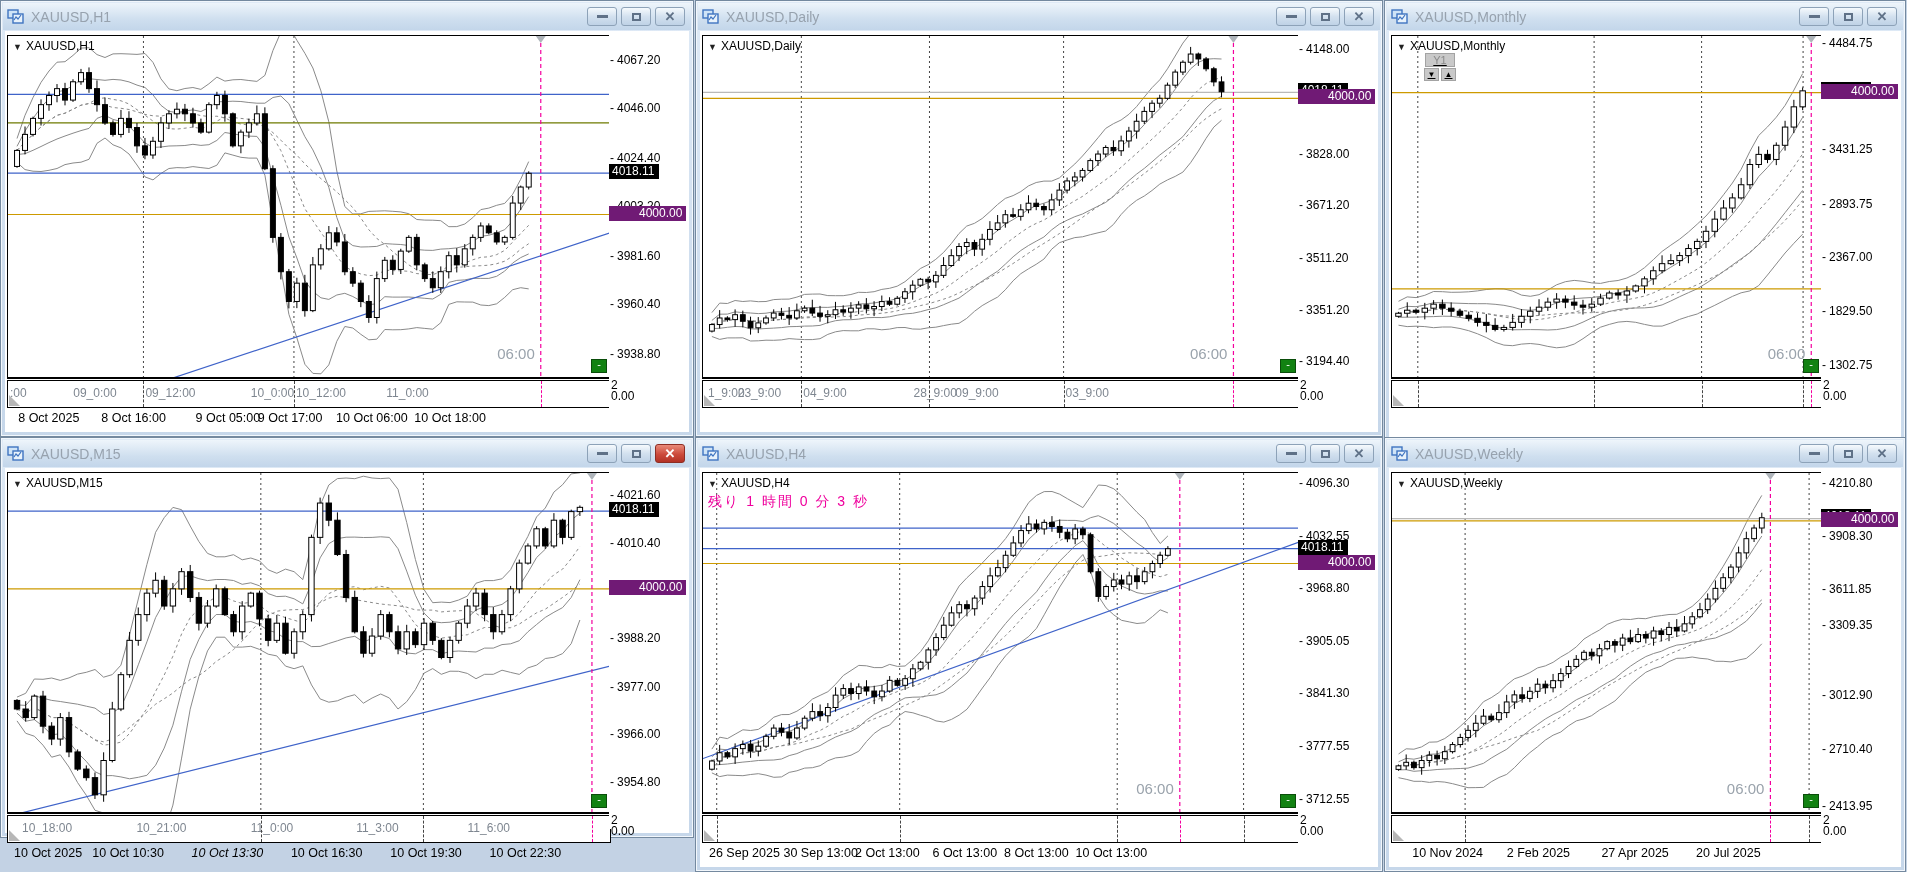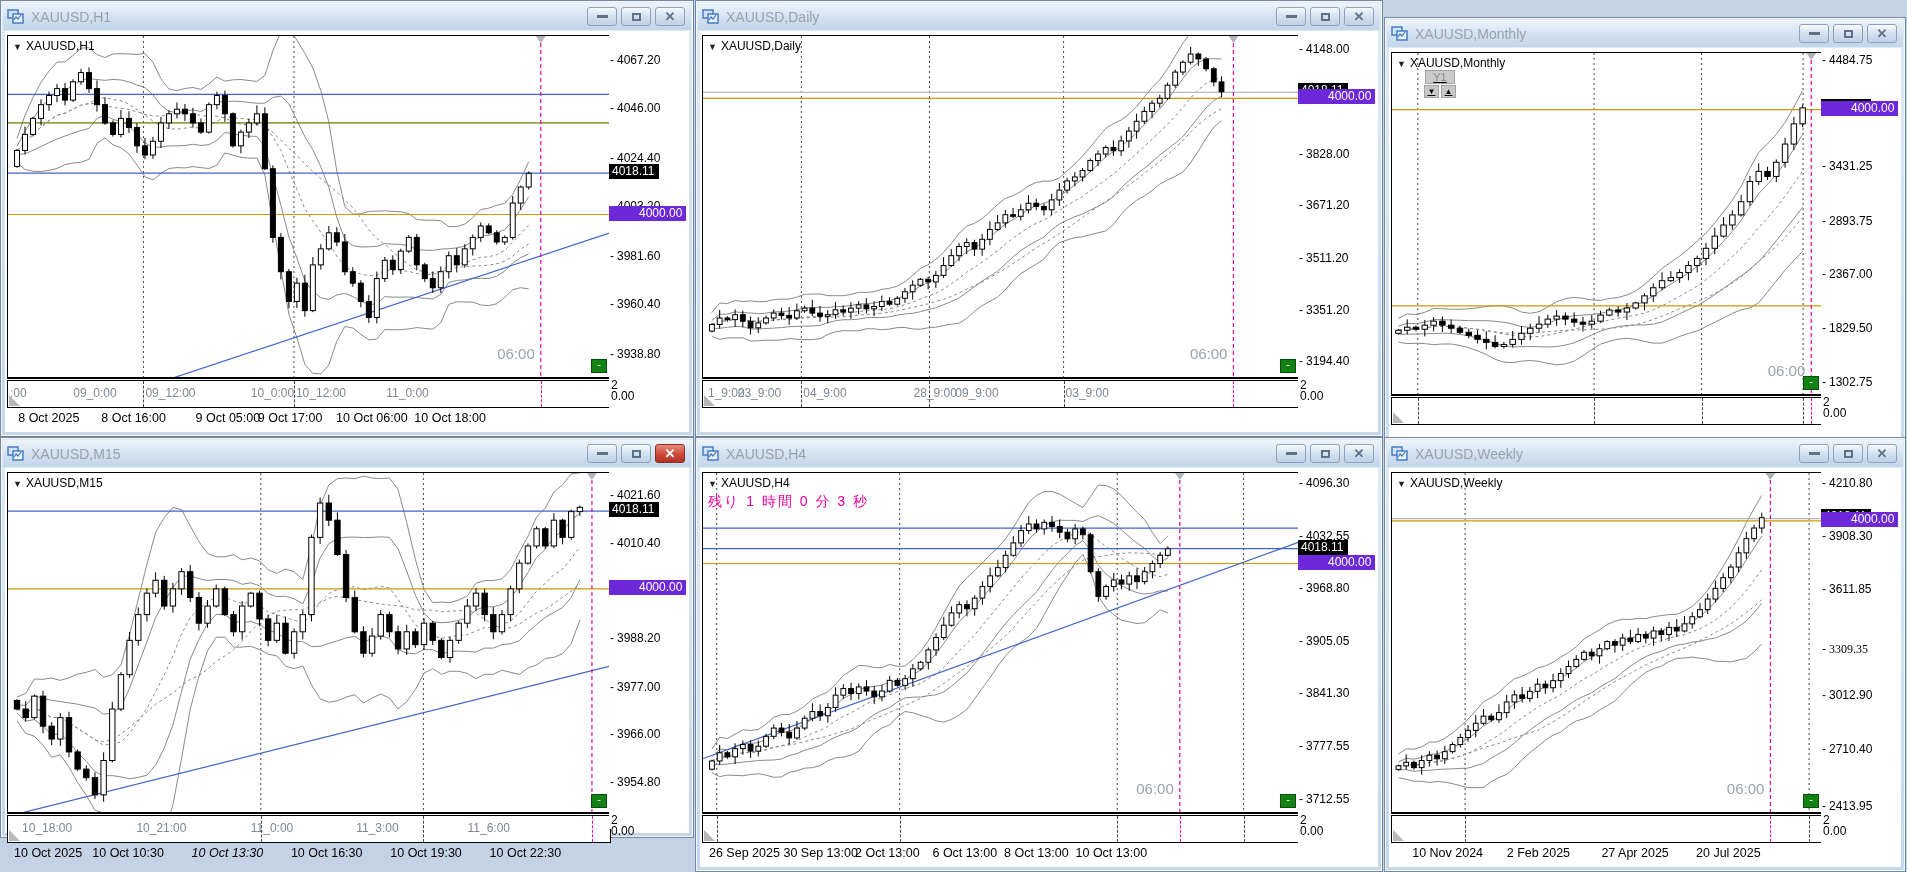--- a/index.html
+++ b/index.html
@@ -43,21 +43,21 @@
   .vdash{position:absolute;top:0;bottom:0;width:0;border-left:1px dashed #444;}
   .vdash.pink{border-left:1px dashed #f3009e;}
   .timebar{position:absolute;left:2px;height:18px;overflow:hidden;}
   .timelabel{position:absolute;top:1px;font-size:12.5px;color:#000;white-space:nowrap;}
   .axis{position:absolute;top:4px;bottom:4px;background:#fff;}
   .ptick{position:absolute;left:1px;font-size:12px;color:#000;white-space:nowrap;}
   .ptick::before{content:"-";margin-right:3px;color:#000;}
   .badge{position:absolute;left:0px;height:15px;font-size:12px;line-height:15px;padding:0 4px 0 3px;
     color:#fff;white-space:nowrap;z-index:3;}
   .badge.black{background:#000;}
-  .badge.gold{background:#6d28d9;z-index:4;padding-left:30px;}
+  .badge.gold{background:#701a75;z-index:4;padding-left:30px;}
   .subscale{position:absolute;font-size:12px;color:#000;left:2px;white-space:nowrap;}
   .ticon svg{display:block;}
 </style>
 </head>
 <body>
 
 <div id="desktop">
     <div class="win" style="left: 0px; top: 0px; width: 694px; height: 437px;">
       <div class="titlebar">
         <span class="ticon">
@@ -465,21 +465,21 @@
           <span class="ptick" style="top: 215.568px;">3511.20</span>
           <span class="ptick" style="top: 268.03px;">3351.20</span>
           <span class="ptick" style="top: 319.442px;">3194.40</span>
           <span class="badge black" style="top: 48.3601px;">4018.11</span>
           <span class="badge gold" style="top: 54.2981px;">4000.00</span>
           <span class="subscale" style="top: 343px;">2</span>
           <span class="subscale" style="top: 354px;">0.00</span>
         </div>
       </div>
     </div>
-    <div class="win" style="left: 1384px; top: 17px; width: 522px; height: 522px;">
+    <div class="win" style="left: 1384px; top: 0px; width: 522px; height: 522px;">
       <div class="titlebar">
         <span class="ticon">
           <svg width="17" height="15" viewBox="0 0 17 15">
             <rect x="1" y="1" width="10" height="8" fill="#cfe4f7" stroke="#3f74c0" stroke-width="1.4"></rect>
             <rect x="6" y="5" width="10" height="9" fill="#e8f2fb" stroke="#3f74c0" stroke-width="1.4"></rect>
             <path d="M7 11 l2 -3 l2 2 l3 -4" stroke="#3f74c0" stroke-width="1.2" fill="none"></path>
           </svg>
         </span>
         <span class="ttext">XAUUSD,Monthly</span>
         <span class="tbtns">
@@ -1191,21 +1191,21 @@
         <div class="timebar" style="top: 377px; width: 430px;">
           <span class="timelabel" style="left: 21.2px;">10 Nov 2024</span>
           <span class="timelabel" style="left: 115.8px;">2 Feb 2025</span>
           <span class="timelabel" style="left: 210.4px;">27 Apr 2025</span>
           <span class="timelabel" style="left: 305px;">20 Jul 2025</span>
         </div>
         <div class="axis" style="right: 2px; width: 78px;">
           <span class="ptick" style="top: 3.50723px;">4210.80</span>
           <span class="ptick" style="top: 57.197px;">3908.30</span>
           <span class="ptick" style="top: 109.813px;">3611.85</span>
-          <span class="ptick" style="top: 170px; font-family: Liberation Serif, serif;">3309.35</span>
+          <span class="ptick" style="top: 146px;">3309.35</span>
           <span class="ptick" style="top: 216.119px;">3012.90</span>
           <span class="ptick" style="top: 269.809px;">2710.40</span>
           <span class="ptick" style="top: 327px;">2413.95</span>
           <span class="badge black" style="top: 36.7072px;">4018.11</span>
           <span class="badge gold" style="top: 39.9215px;">4000.00</span>
           <span class="subscale" style="top: 341px;">2</span>
           <span class="subscale" style="top: 352px;">0.00</span>
         </div>
       </div>
     </div>

